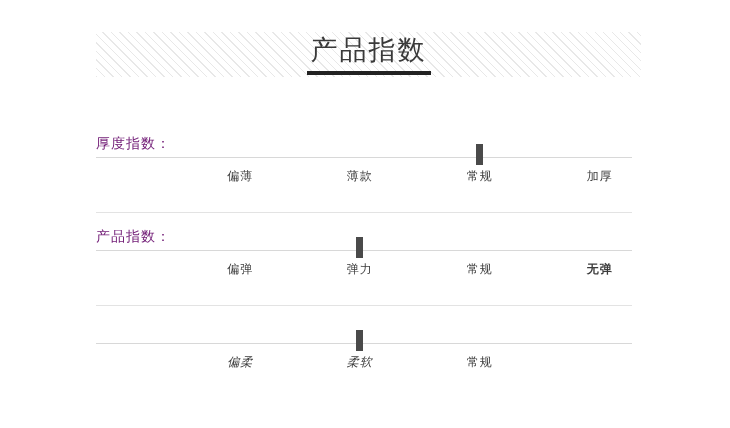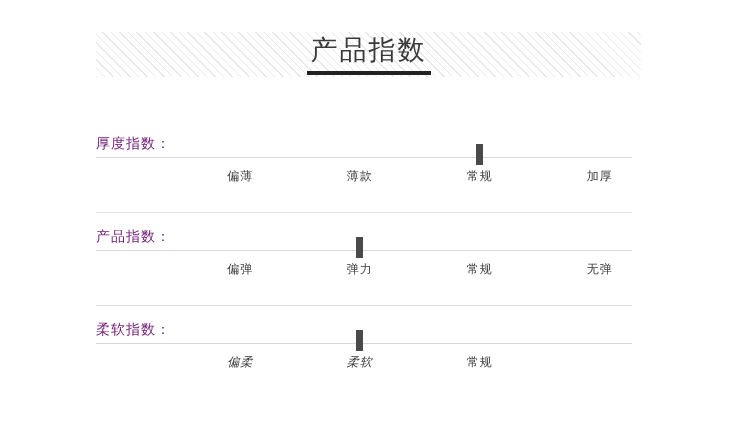--- a/index.html
+++ b/index.html
@@ -156,27 +156,26 @@
 
   <div class="index-row">
     <div class="row-label">产品指数：</div>
     <div class="scale">
       <div class="track"></div>
       <div class="marker" style="left:49.2%;"></div>
       <div class="ticks">
         <div class="tick" style="left:26.9%;">偏弹</div>
         <div class="tick" style="left:49.2%;">弹力</div>
         <div class="tick" style="left:71.6%;">常规</div>
-        <div class="tick" style="left:94.0%;">无弹</div>
+        <div class="tick" style="left:94.0%;font-weight:bold;">无弹</div>
       </div>
     </div>
   </div>
 
   <div class="index-row">
-    <div class="row-label">柔软指数：</div>
     <div class="scale">
       <div class="track"></div>
       <div class="marker" style="left:49.2%;"></div>
       <div class="ticks">
         <div class="tick" style="left:26.9%;font-style:italic;">偏柔</div>
         <div class="tick" style="left:49.2%;font-style:italic;">柔软</div>
         <div class="tick" style="left:71.6%;">常规</div>
       </div>
     </div>
   </div>

